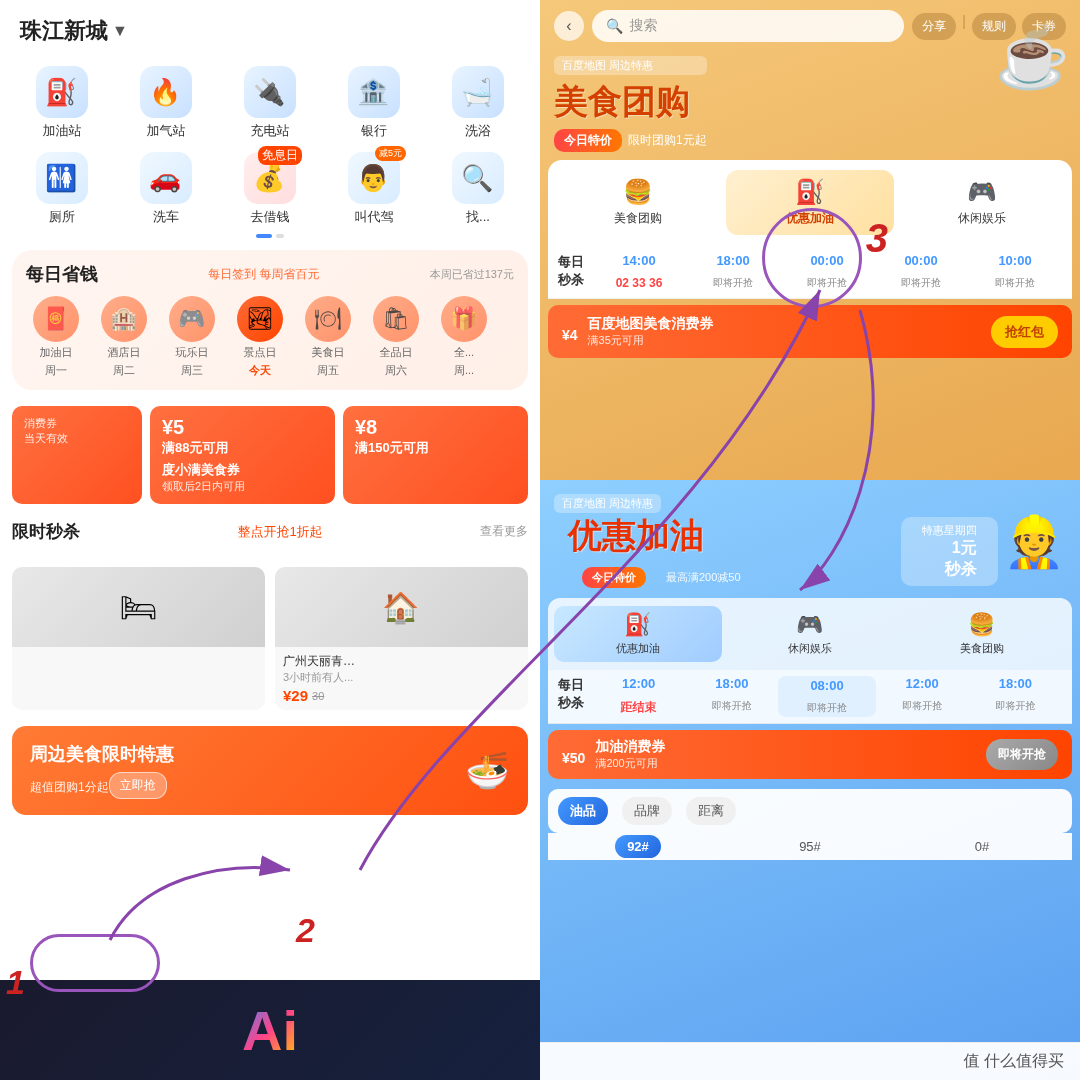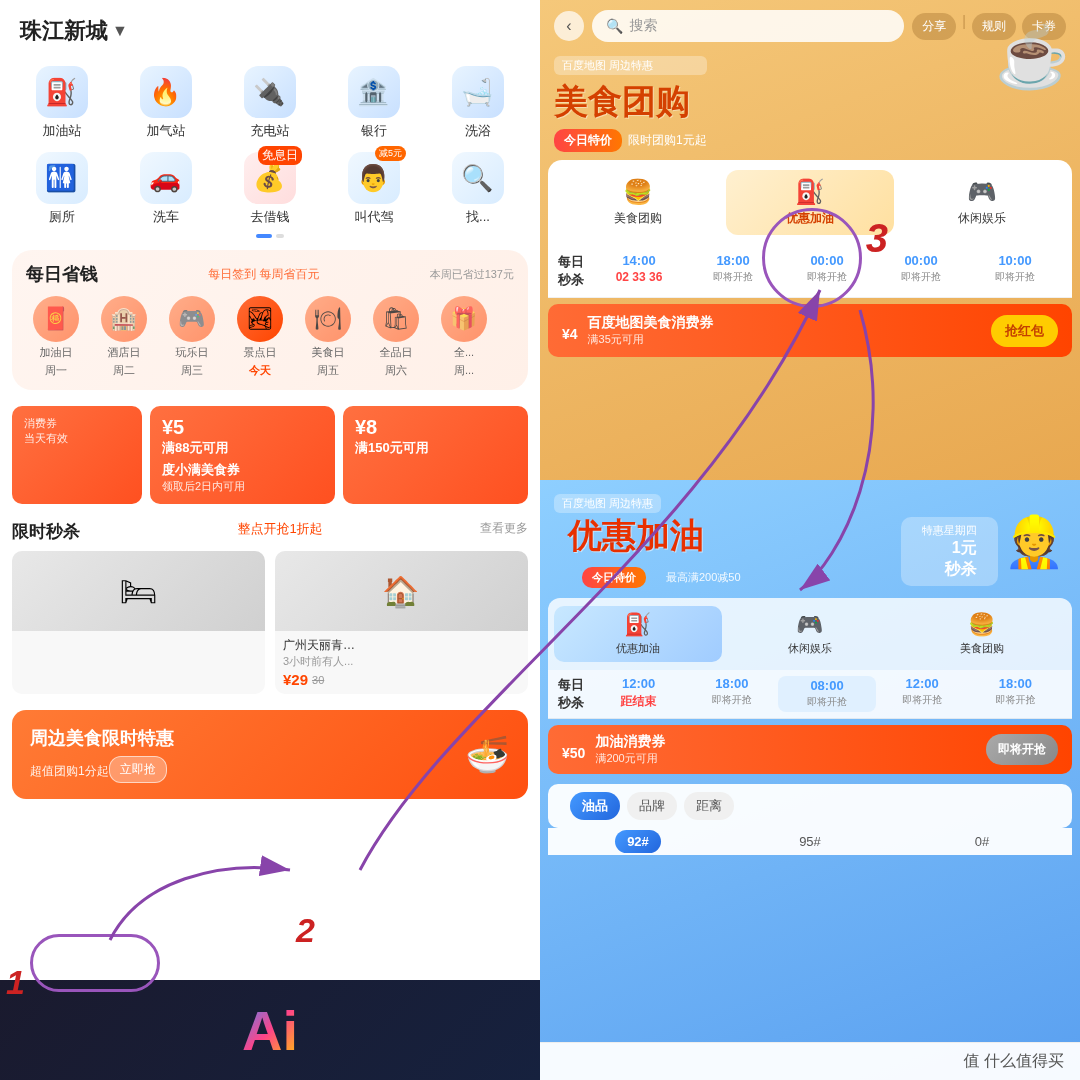--- a/index.html
+++ b/index.html
@@ -155,22 +155,22 @@
       font-size: 11px;
       opacity: 0.85;
     }
 
     .flash-sale-section {
       margin: 8px 12px;
     }
     .flash-sale-header {
       display: flex;
       justify-content: space-between;
-      align-items: flex-start;
-      margin-bottom: 8px;
+      align-items: center;
+      margin-bottom: 24px;
     }
     .flash-sale-title {
       font-size: 17px;
       font-weight: bold;
       color: #222;
     }
     .flash-sale-sub {
       font-size: 13px;
       color: #ff4500;
     }
@@ -451,21 +451,21 @@
       font-weight: bold;
       margin-right: 8px;
       display: flex;
       flex-direction: column;
     }
     .time-slot-item {
       flex: 1;
       display: flex;
       flex-direction: column;
       align-items: center;
-      gap: 2px;
+      gap: 8px;
     }
     .time-slot-time {
       font-size: 13px;
       color: #4499ff;
       font-weight: bold;
     }
     .time-slot-status {
       font-size: 10px;
       color: #888;
     }
@@ -625,22 +625,22 @@
       padding: 7px 12px;
       font-size: 12px;
       font-weight: bold;
     }
 
     .fuel-tabs {
       background: rgba(255,255,255,0.95);
       margin: 4px 8px 0;
       border-radius: 10px;
       display: flex;
-      gap: 7px;
-      padding: 8px 22px;
+      gap: 14px;
+      padding: 8px 10px;
     }
     .fuel-tab {
       padding: 5px 12px;
       border-radius: 16px;
       font-size: 13px;
       color: #555;
       background: #f0f0f0;
     }
     .fuel-tab.active {
       background: linear-gradient(135deg, #4499ff, #2266dd);

